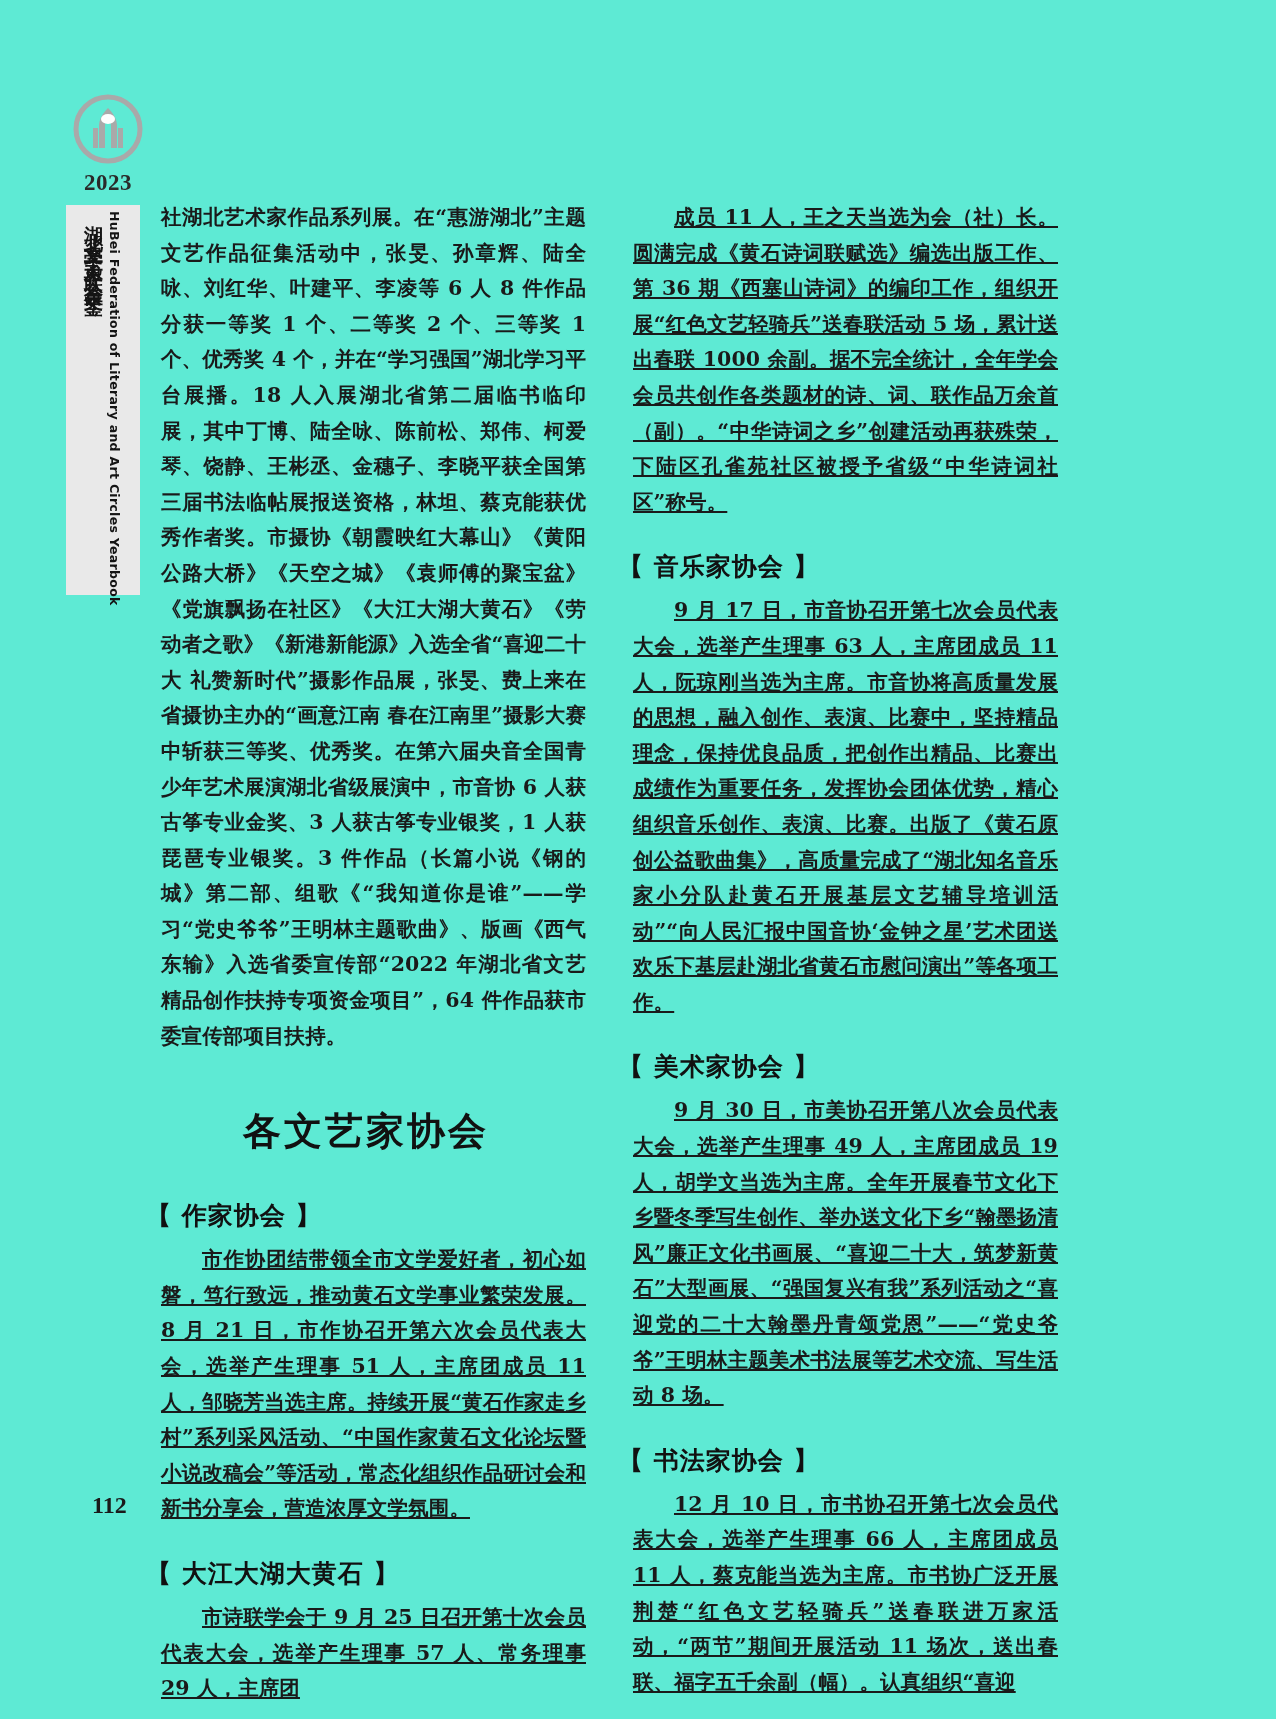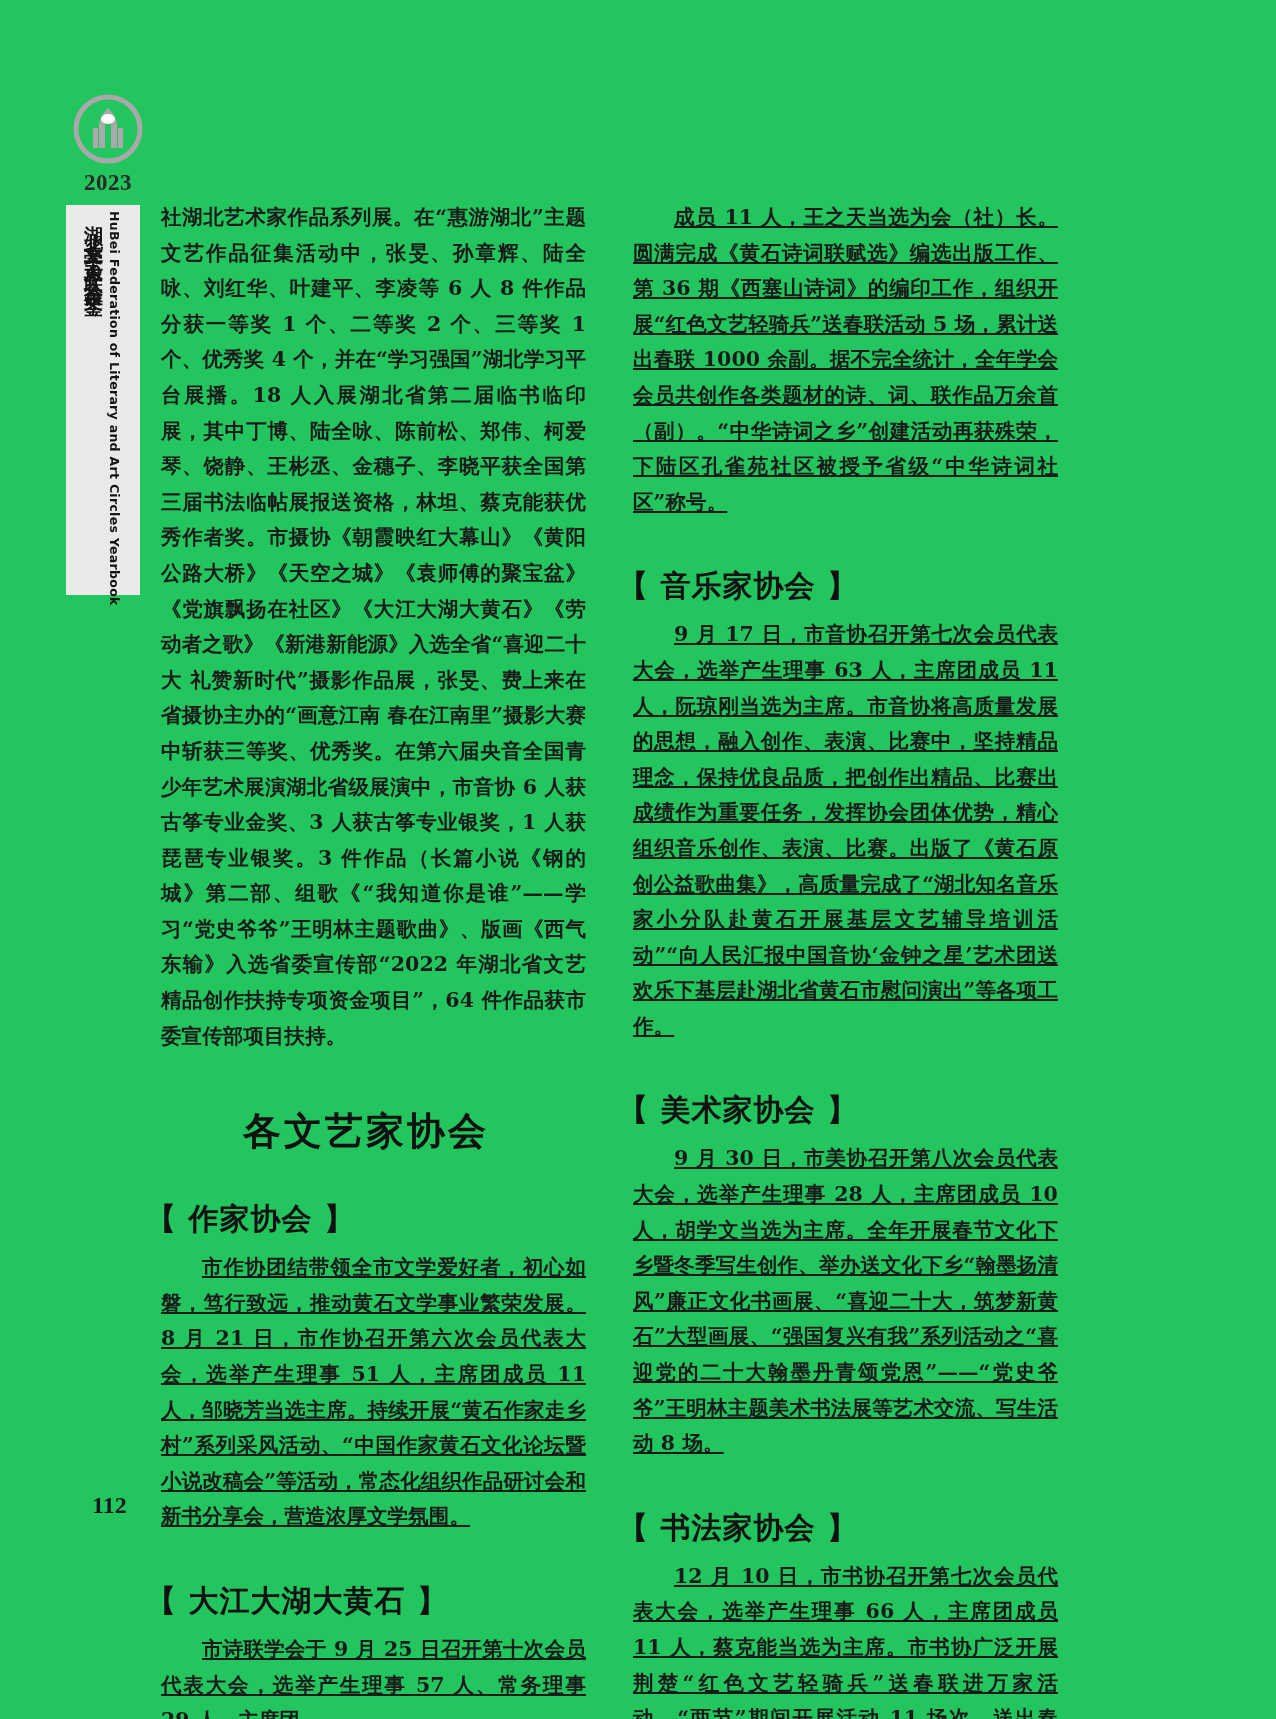--- a/index.html
+++ b/index.html
@@ -13,21 +13,21 @@
     position: relative;
     font-family: "Liberation Serif", "DejaVu Serif", serif;
     color: #1a1a1a;
     overflow: hidden;
   }
 
   
   .page {
     position: absolute;
     inset: 0;
-    background: #22c55e;
+    background: #5eead4;
   }
 
   
   .emblem-block {
     position: absolute;
     left: 62px;
     top: 92px;
     width: 92px;
     text-align: center;
   }
@@ -113,24 +113,24 @@
     font-size: 38px;
     letter-spacing: 3px;
     color: #111;
     margin: 52px 0 42px 0;
   }
 
   
   .sub-title {
     font-family: "DejaVu Sans", sans-serif;
     font-weight: bold;
-    font-size: 30px;
+    font-size: 25px;
     letter-spacing: 1px;
     color: #111;
-    margin: 16px 0 10px 0;
+    margin: 0 0 10px 0;
   }
 
   
   .folio {
     position: absolute;
     left: 92px;
     top: 1492px;
     font-family: "Liberation Serif", serif;
     font-weight: bold;
     font-size: 24px;
@@ -180,21 +180,21 @@
     <p class="para indent">成员 11 人，王之天当选为会（社）长。圆满完成《黄石诗词联赋选》编选出版工作、第 36 期《西塞山诗词》的编印工作，组织开展“红色文艺轻骑兵”送春联活动 5 场，累计送出春联 1000 余副。据不完全统计，全年学会会员共创作各类题材的诗、词、联作品万余首（副）。“中华诗词之乡”创建活动再获殊荣，下陆区孔雀苑社区被授予省级“中华诗词社区”称号。</p>
 
     <div class="gap-md"></div>
 
     <h2 class="sub-title">【 音乐家协会 】</h2>
     <p class="para indent">9 月 17 日，市音协召开第七次会员代表大会，选举产生理事 63 人，主席团成员 11 人，阮琼刚当选为主席。市音协将高质量发展的思想，融入创作、表演、比赛中，坚持精品理念，保持优良品质，把创作出精品、比赛出成绩作为重要任务，发挥协会团体优势，精心组织音乐创作、表演、比赛。出版了《黄石原创公益歌曲集》，高质量完成了“湖北知名音乐家小分队赴黄石开展基层文艺辅导培训活动”“向人民汇报中国音协‘金钟之星’艺术团送欢乐下基层赴湖北省黄石市慰问演出”等各项工作。</p>
 
     <div class="gap-md"></div>
 
     <h2 class="sub-title">【 美术家协会 】</h2>
-    <p class="para indent">9 月 30 日，市美协召开第八次会员代表大会，选举产生理事 28 人，主席团成员 10 人，胡学文当选为主席。全年开展春节文化下乡暨冬季写生创作、举办送文化下乡“翰墨扬清风”廉正文化书画展、“喜迎二十大，筑梦新黄石”大型画展、“强国复兴有我”系列活动之“喜迎党的二十大翰墨丹青颂党恩”——“党史爷爷”王明林主题美术书法展等艺术交流、写生活动 8 场。</p>
+    <p class="para indent">9 月 30 日，市美协召开第八次会员代表大会，选举产生理事 49 人，主席团成员 19 人，胡学文当选为主席。全年开展春节文化下乡暨冬季写生创作、举办送文化下乡“翰墨扬清风”廉正文化书画展、“喜迎二十大，筑梦新黄石”大型画展、“强国复兴有我”系列活动之“喜迎党的二十大翰墨丹青颂党恩”——“党史爷爷”王明林主题美术书法展等艺术交流、写生活动 8 场。</p>
 
     <div class="gap-md"></div>
 
     <h2 class="sub-title">【 书法家协会 】</h2>
     <p class="para indent">12 月 10 日，市书协召开第七次会员代表大会，选举产生理事 66 人，主席团成员 11 人，蔡克能当选为主席。市书协广泛开展荆楚“红色文艺轻骑兵”送春联进万家活动，“两节”期间开展活动 11 场次，送出春联、福字五千余副（幅）。认真组织“喜迎</p>
   </div>
 
   <div class="folio">112</div>
 
 </div>

